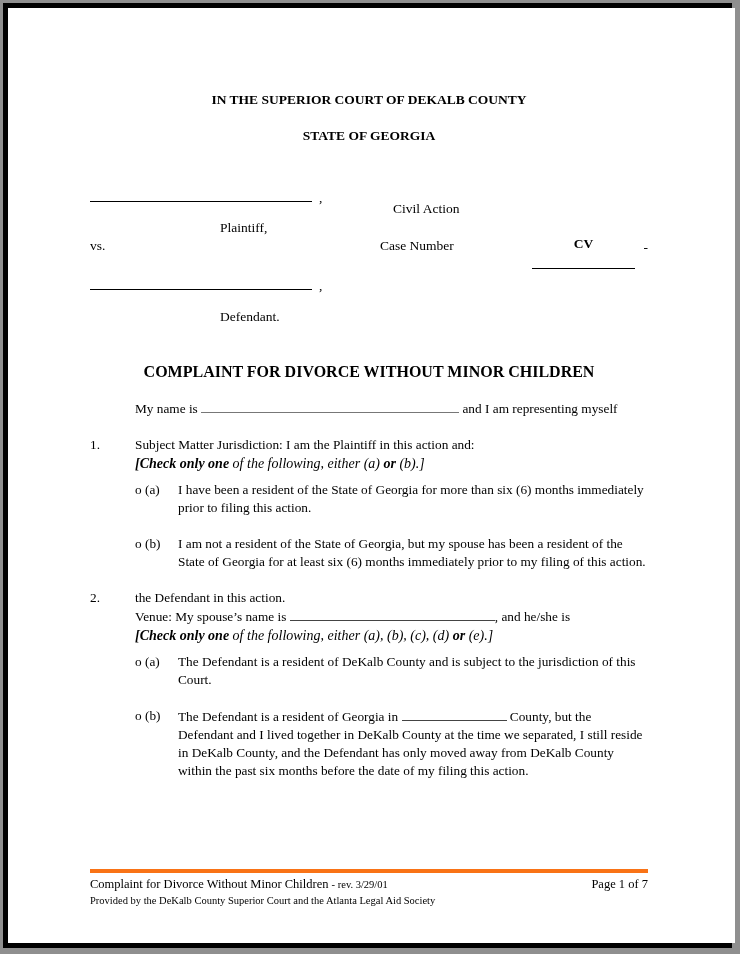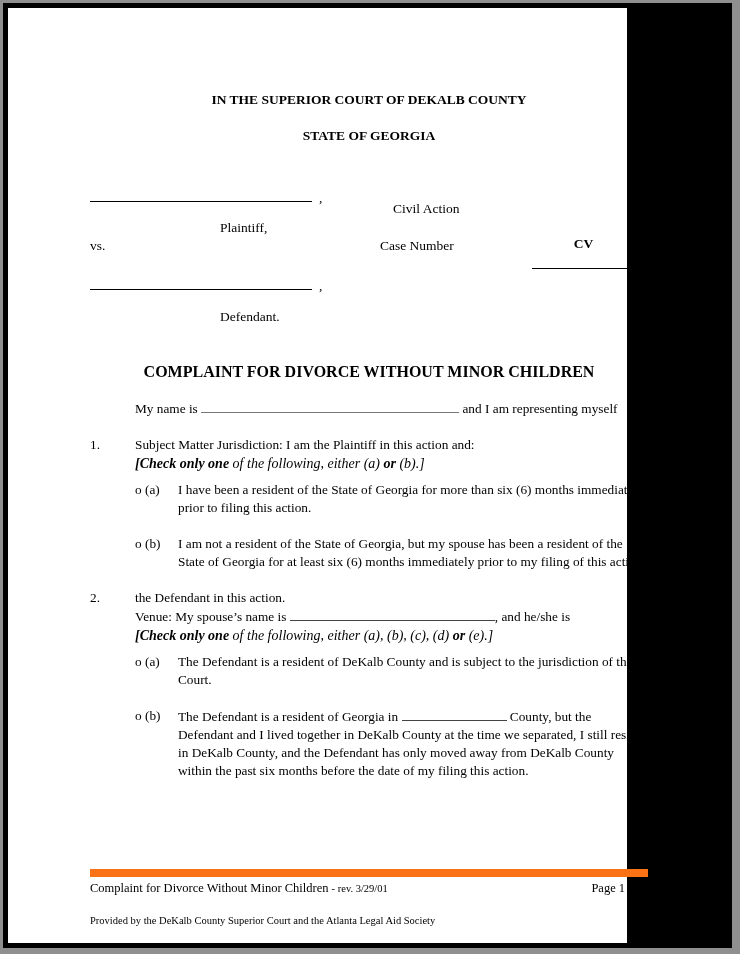--- a/index.html
+++ b/index.html
@@ -9,21 +9,21 @@
     position:relative;
     font-family:"Liberation Serif","DejaVu Serif",serif;
     color:#000;
     overflow:hidden;
   }
   .border-frame {
     position:absolute; left:3px; top:3px; width:729px; height:945px;
     background:#000;
   }
   .page {
-    position:absolute; left:8px; top:8px; width:619px; height:935px;
+    position:absolute; left:8px; top:8px; width:727px; height:935px;
     background:#fff;
   }
   .content {
     position:absolute; left:82px; top:0; width:558px;
   }
 
   
   .court-header {
     margin-top:84px; text-align:center;
     font-weight:bold; font-size:13.5px; line-height:16px;
@@ -80,25 +80,25 @@
   .instruction .bold-it { font-weight:bold; }
 
   .choice { display:flex; margin-top:10px; }
   .choice + .choice { margin-top:18px; }
   .choice-marker { width:43px; flex:none; }
   .choice-text { flex:1; }
 
   
   .footer {
     position:absolute; left:82px; top:861px; width:558px;
-    border-top:8px solid #f97316; padding-top:4px;
+    border-top:4px solid #f97316; padding-top:4px;
   }
   .footer-row1 { display:flex; justify-content:space-between; font-size:12.5px; line-height:15px; }
   .footer-rev { font-size:10.5px; }
-  .footer-row2 { font-size:10.5px; line-height:13px; margin-top:18px; }
+  .footer-row2 { font-size:10.5px; line-height:13px; margin-top:2px; }
 </style>
 </head>
 <body>
 
 <div class="border-frame"></div>
 <div class="page">
   <div class="content">
 
     <div class="court-header">IN THE SUPERIOR COURT OF DEKALB COUNTY</div>
     <div class="state-header">STATE OF GEORGIA</div>

